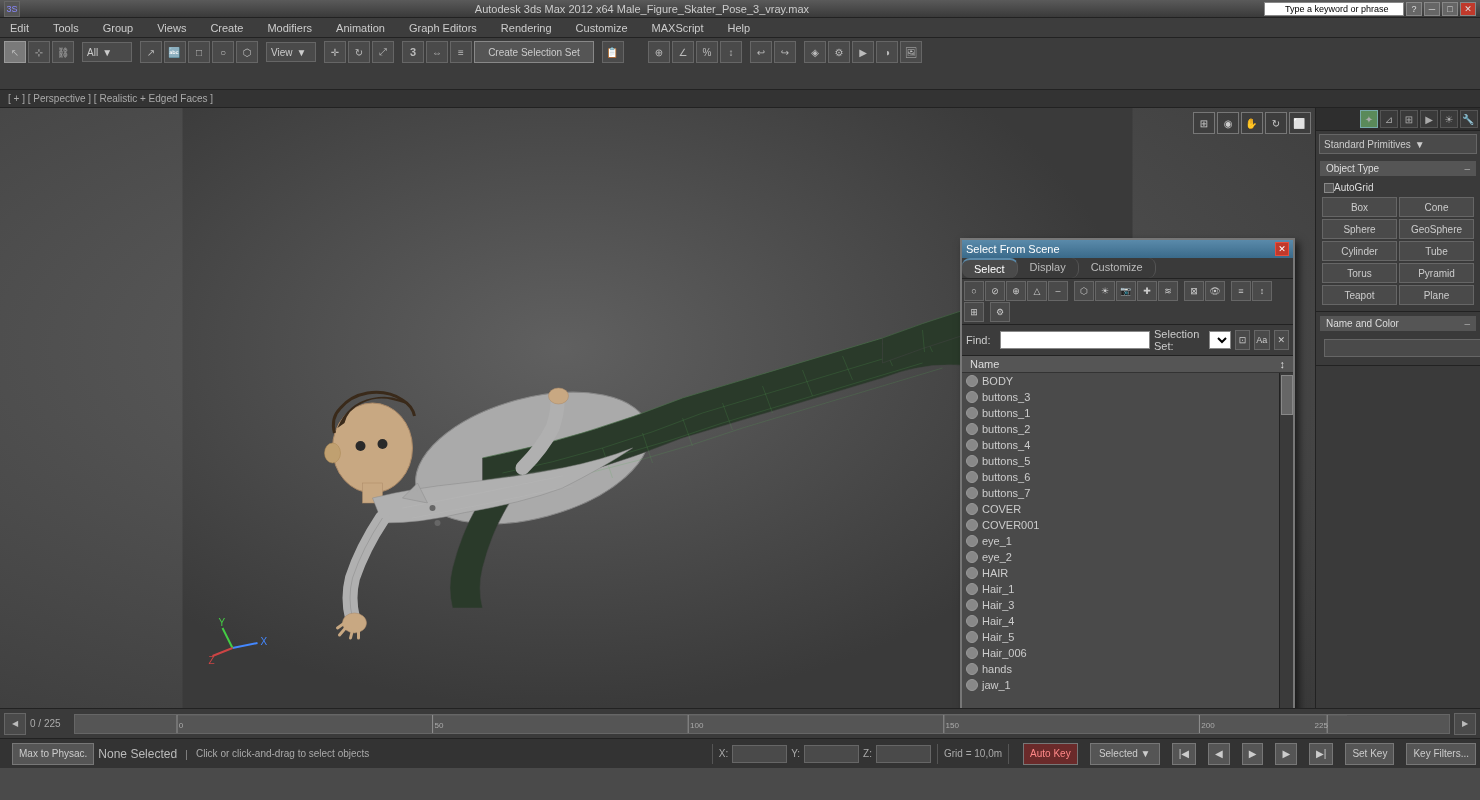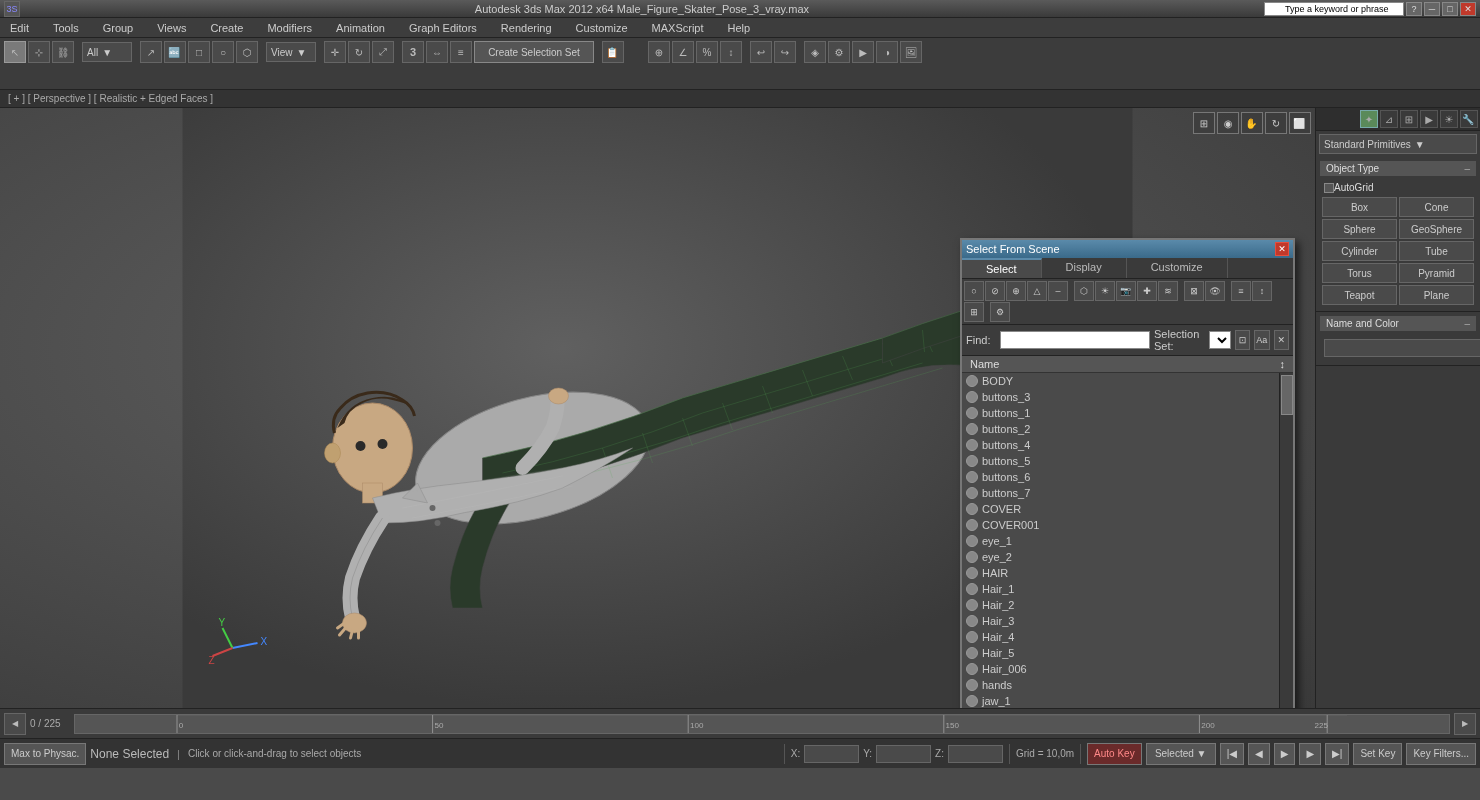--- a/index.html
+++ b/index.html
@@ -226,25 +226,26 @@
       display: flex; align-items: center; justify-content: center;
       cursor: pointer; font-size: 9px; color: #fff;
     }
 
     #dialog-tabs {
       display: flex;
       background: #3a3a3a;
       border-bottom: 1px solid #222;
     }
     .dialog-tab {
-      padding: 3px 24px;
+      padding: 3px 12px;
       font-size: 11px;
       color: #bbb;
       cursor: pointer;
       border-right: 1px solid #555;
+      border-radius: 8px;
     }
     .dialog-tab.active {
       background: #4a4a4a;
       color: #fff;
       border-top: 2px solid #5a8aaa;
     }
 
     #dialog-toolbar {
       display: flex;
       background: #3c3c3c;
@@ -355,21 +356,21 @@
       padding: 0 4px;
     }
     .status-btn {
       height: 22px;
       background: #555;
       border: 1px solid #777;
       color: #ccc;
       font-size: 10px;
       padding: 0 6px;
       display: flex; align-items: center; justify-content: center;
-      cursor: pointer; white-space: nowrap;
+      cursor: pointer; white-space: nowrap; margin-left: 8px;
     }
     .coord-label { font-size: 10px; color: #aaa; }
     .coord-input {
       width: 55px; height: 18px;
       background: #4a4a4a;
       border: 1px solid #666;
       color: #ccc;
       font-size: 10px;
       padding: 0 3px;
     }
@@ -694,24 +695,20 @@
             <div class="list-item">
               <div class="list-item-icon grey"></div>
               <span>HAIR</span>
             </div>
             <div class="list-item">
               <div class="list-item-icon grey"></div>
               <span>Hair_1</span>
             </div>
             <div class="list-item">
               <div class="list-item-icon grey"></div>
-              <span>Hair_2</span>
-            </div>
-            <div class="list-item">
-              <div class="list-item-icon grey"></div>
               <span>Hair_3</span>
             </div>
             <div class="list-item">
               <div class="list-item-icon grey"></div>
               <span>Hair_4</span>
             </div>
             <div class="list-item">
               <div class="list-item-icon grey"></div>
               <span>Hair_5</span>
             </div>

